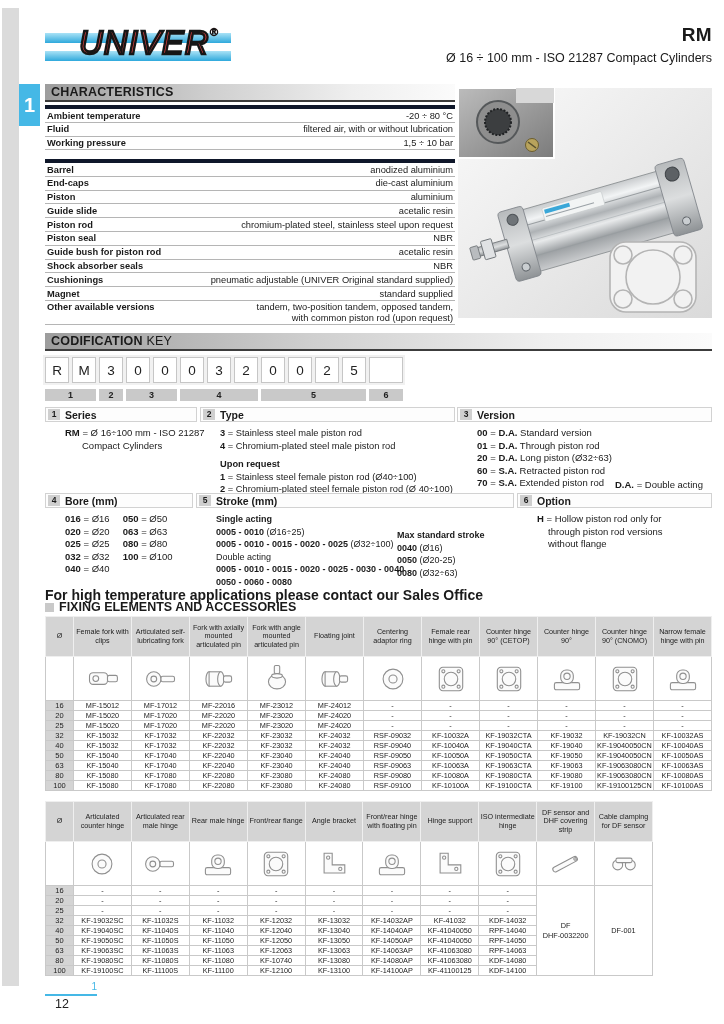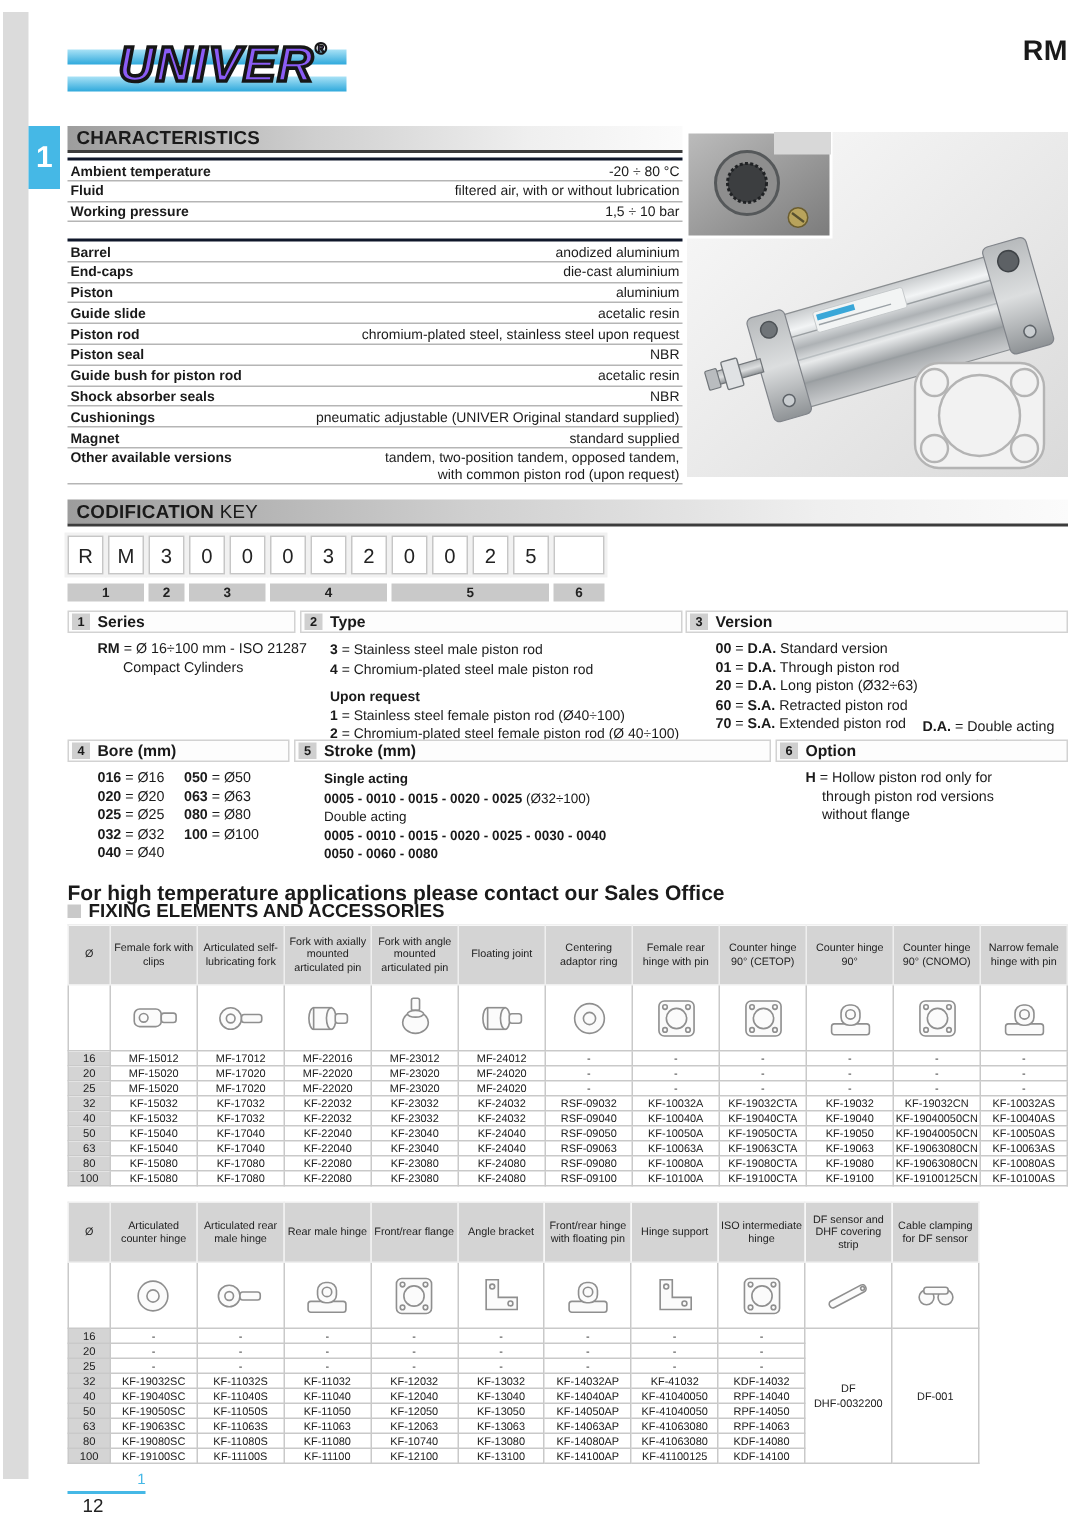--- a/index.html
+++ b/index.html
@@ -6,34 +6,34 @@
   html,body{background:#fff}
   body{width:724px;height:1024px;position:relative;font-family:"Liberation Sans","DejaVu Sans",sans-serif;color:#1a1a1a}
   .page{position:absolute;left:0;top:0;width:724px;height:1024px;background:#fff;overflow:hidden}
   .side-strip{position:absolute;left:2px;top:8px;width:17px;height:978px;background:#dbdbdb}
   .chapter-tab{position:absolute;left:19px;top:84px;width:21px;height:42px;background:#45b8e6;color:#fff;
     font-size:20px;font-weight:bold;display:flex;align-items:center;justify-content:center}
   
   .logo{position:absolute;left:45px;top:27px;width:186px;height:46px}
   .logo .stripe{position:absolute;left:0;width:100%;height:10px;background:linear-gradient(180deg,#a9e2f6,#2fa9dc)}
   .logo .s1{top:6px}.logo .s2{top:24px}
-  .logo .word{position:absolute;left:34px;top:-3px;font-size:33px;font-style:italic;font-weight:bold;letter-spacing:1px;
-    color:#8b5cf6;-webkit-text-stroke:2.4px #161616;white-space:nowrap}
+  .logo .word{position:absolute;left:34px;top:-3px;font-size:33px;font-style:italic;font-weight:normal;letter-spacing:1px;
+    color:#ef4444;-webkit-text-stroke:2.4px #161616;white-space:nowrap}
   .logo .reg{font-size:11px;-webkit-text-stroke:0.8px #161616;vertical-align:18px;letter-spacing:0}
   .head-right{position:absolute;right:12px;top:24px;text-align:right}
   .rm{font-size:19px;font-weight:bold;letter-spacing:.3px}
   .sub{font-size:12.5px;margin-top:5px}
   
   .bar{position:absolute;height:18px;background:linear-gradient(90deg,#9d9d9d,#cfcfcf 40%,#efefef 75%,#fbfbfb);
     border-bottom:2px solid #3c3c3c;font-size:12.5px;font-weight:bold;line-height:16px;padding-left:6px;letter-spacing:.2px}
   .bar .bar-rest{font-weight:normal}
   .char-bar{left:45px;top:84px;width:410px}
   .cod-bar{left:45px;top:333px;width:667px}
   
-  .char-rows{position:absolute;left:45px;width:410px;border-top:2px solid #0f172a}
+  .char-rows{position:absolute;left:45px;width:410px;border-top:4px solid #0f172a}
   #char-g1{top:105px}
   #char-g2{top:159px}
   .char-row{display:flex;justify-content:space-between;align-items:flex-start;border-bottom:1px solid #b5b5b5;
     padding:1.5px 2px 1px;font-size:9.3px;line-height:10.3px}
   .char-row .lbl{font-weight:bold;white-space:nowrap}
   .char-row .val{text-align:right}
   
   .photo{position:absolute;left:458px;top:88px;width:254px;height:230px}
   
   .code-boxes{position:absolute;left:45px;top:357px;display:flex;gap:3px}
@@ -95,20 +95,21 @@
   <div class="chapter-tab">1</div>
 
   <div class="logo">
     <div class="stripe s1"></div>
     <div class="stripe s2"></div>
     <div class="word"><span>UNIVER</span><span class="reg">®</span></div>
   </div>
 
   <div class="head-right">
     <div class="rm">RM</div>
+    <div class="sub">Ø 16 ÷ 100 mm - ISO 21287 Compact Cylinders</div>
   </div>
 
   <div class="bar char-bar">CHARACTERISTICS</div>
   <div class="char-rows" id="char-g1">
       <div class="char-row">
         <span class="lbl">Ambient temperature</span>
         <span class="val">
           <div>-20 ÷ 80 °C</div>
         </span>
       </div>
@@ -359,27 +360,36 @@
   </div>
 
   <div class="sec" id="sec-stroke">
     <div class="sec-head">
       <span class="sec-num">5</span>
       <span class="sec-title">Stroke (mm)</span>
     </div>
     <div class="sec-body">
       <div class="ln" style="font-weight:bold">Single acting</div>
       <div id="stroke-single">
+          <div class="ln"><b>0005 - 0010</b> (Ø16÷25)</div>
           <div class="ln"><b>0005 - 0010 - 0015 - 0020 - 0025</b> (Ø32÷100)</div>
         </div>
       <div class="ln" style="font-weight:normal">Double acting</div>
       <div id="stroke-double">
           <div class="ln"><b>0005 - 0010 - 0015 - 0020 - 0025 - 0030 - 0040</b></div>
           <div class="ln"><b>0050 - 0060 - 0080</b></div>
         </div>
+      <div class="max-block">
+        <div class="ln" style="font-weight:bold">Max standard stroke</div>
+        <div id="stroke-max">
+            <div class="ln"><b>0040</b> (Ø16)</div>
+            <div class="ln"><b>0050</b> (Ø20-25)</div>
+            <div class="ln"><b>0080</b> (Ø32÷63)</div>
+          </div>
+      </div>
     </div>
   </div>
 
   <div class="sec" id="sec-option">
     <div class="sec-head">
       <span class="sec-num">6</span>
       <span class="sec-title">Option</span>
     </div>
     <div class="sec-body">
       <div class="ln"><b>H</b> <span>= Hollow piston rod only for</span></div>

